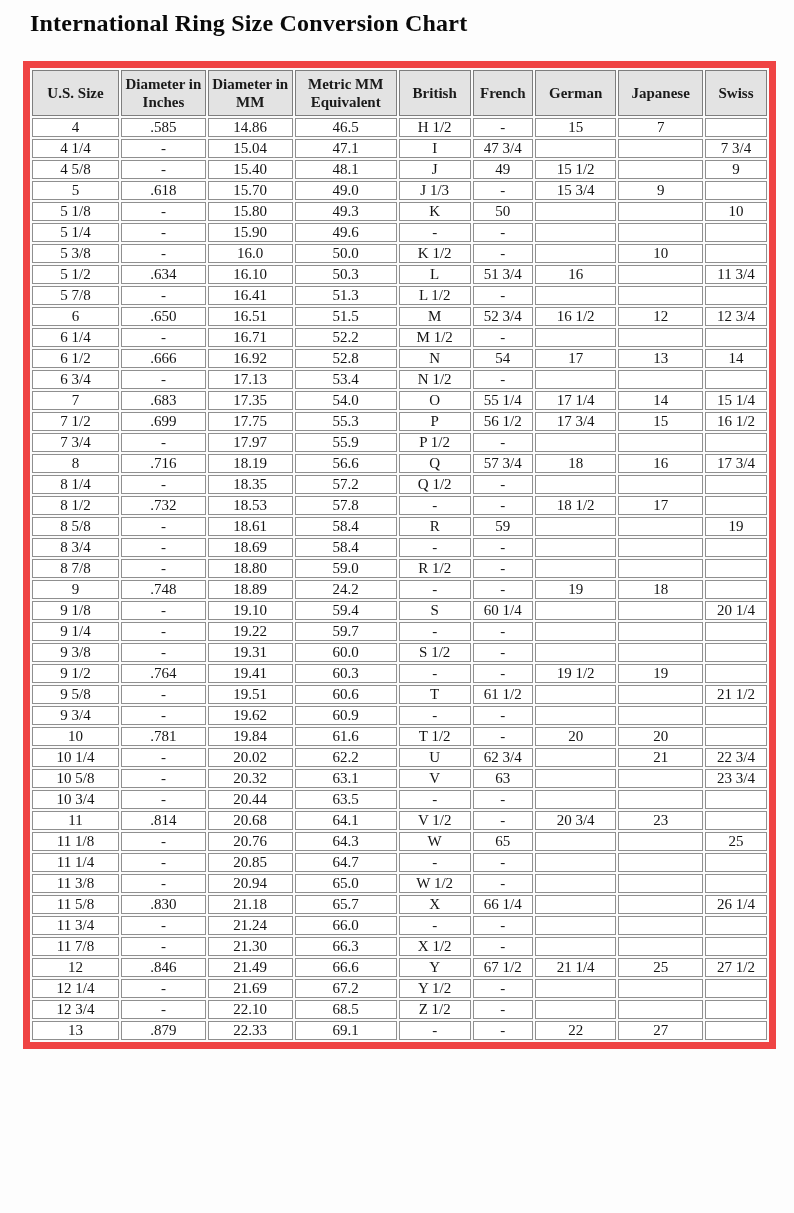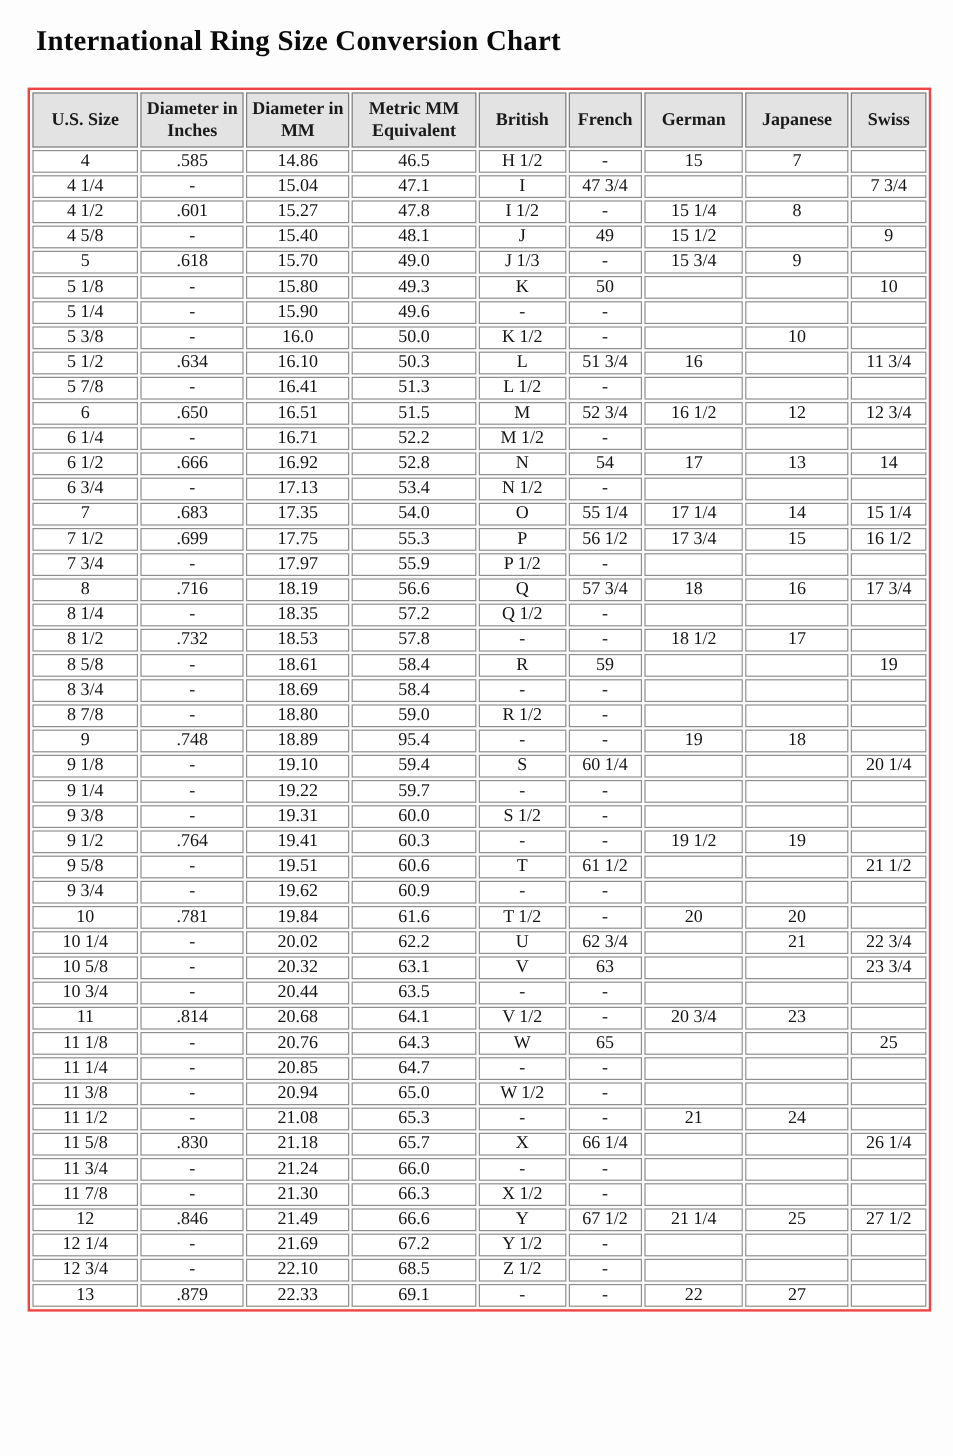--- a/index.html
+++ b/index.html
@@ -5,35 +5,35 @@
   html, body {
     margin: 0;
     padding: 0;
     background: #fdfdfd;
     width: 794px;
   }
   .page {
     width: 710px;
     min-height: 1213px;
     box-sizing: border-box;
-    padding-top: 18px;
+    padding-top: 6px;
     font-family: "Liberation Serif", "DejaVu Serif", serif;
     color: #111111;
   }
   h1.title {
     font-size: 24px;
     font-weight: bold;
     margin: 4px 0 24px 30px;
     letter-spacing: 0.2px;
     color: #0a0a0a;
   }
   table.ring-table {
     margin-left: 23px;
     width: 753px;
-    border: 2px solid #ef4444;
+    border: 7px solid #ef4444;
     border-spacing: 2px;
     border-collapse: separate;
     background: #fbfbfb;
     table-layout: fixed;
   }
   col.c0 { width: 12.1%; }
   col.c1 { width: 11.8%; }
   col.c2 { width: 11.8%; }
   col.c3 { width: 14.2%; }
   col.c4 { width: 10.0%; }
@@ -113,31 +113,20 @@
           <td>-</td>
           <td>15.04</td>
           <td>47.1</td>
           <td>I</td>
           <td>47 3/4</td>
           <td></td>
           <td></td>
           <td>7 3/4</td>
         </tr>
         <tr>
-          <td>4 1/2</td>
-          <td>.601</td>
-          <td>15.27</td>
-          <td>47.8</td>
-          <td>I 1/2</td>
-          <td>-</td>
-          <td>15 1/4</td>
-          <td>8</td>
-          <td></td>
-        </tr>
-        <tr>
           <td>4 5/8</td>
           <td>-</td>
           <td>15.40</td>
           <td>48.1</td>
           <td>J</td>
           <td>49</td>
           <td>15 1/2</td>
           <td></td>
           <td>9</td>
         </tr>
@@ -347,21 +336,21 @@
           <td>R 1/2</td>
           <td>-</td>
           <td></td>
           <td></td>
           <td></td>
         </tr>
         <tr>
           <td>9</td>
           <td>.748</td>
           <td>18.89</td>
-          <td>95.4</td>
+          <td>24.2</td>
           <td>-</td>
           <td>-</td>
           <td>19</td>
           <td>18</td>
           <td></td>
         </tr>
         <tr>
           <td>9 1/8</td>
           <td>-</td>
           <td>19.10</td>
@@ -506,31 +495,20 @@
         </tr>
         <tr>
           <td>11 3/8</td>
           <td>-</td>
           <td>20.94</td>
           <td>65.0</td>
           <td>W 1/2</td>
           <td>-</td>
           <td></td>
           <td></td>
-          <td></td>
-        </tr>
-        <tr>
-          <td>11 1/2</td>
-          <td>-</td>
-          <td>21.08</td>
-          <td>65.3</td>
-          <td>-</td>
-          <td>-</td>
-          <td>21</td>
-          <td>24</td>
           <td></td>
         </tr>
         <tr>
           <td>11 5/8</td>
           <td>.830</td>
           <td>21.18</td>
           <td>65.7</td>
           <td>X</td>
           <td>66 1/4</td>
           <td></td>

